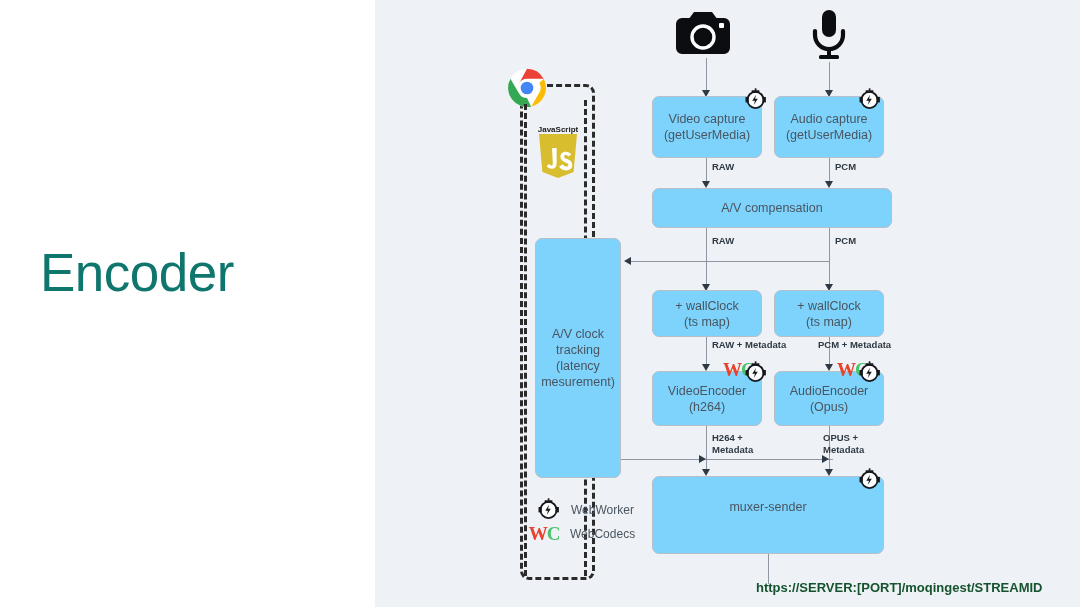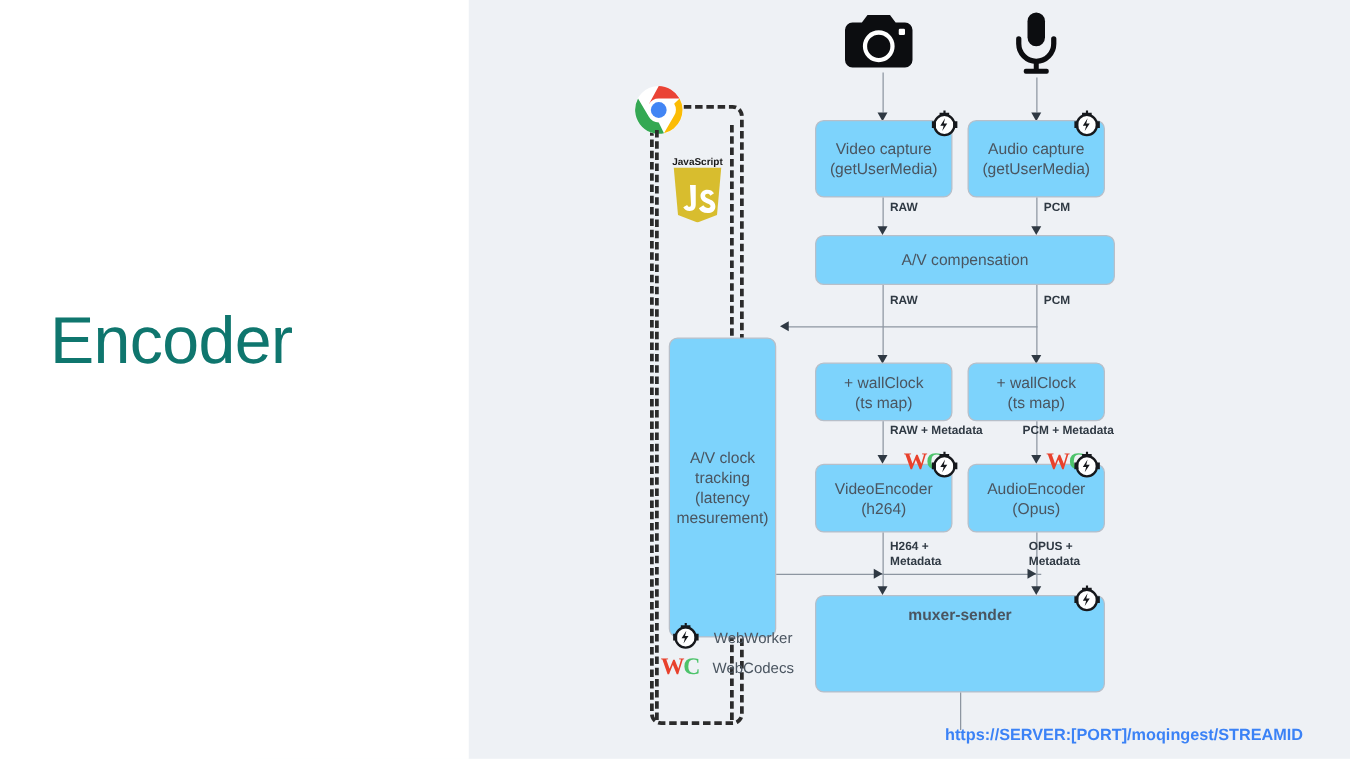--- a/index.html
+++ b/index.html
@@ -39,21 +39,21 @@
     border-radius:7px;
     box-sizing:border-box;
     display:flex;align-items:center;justify-content:center;
     text-align:center;
     color:#4a5560;
     font-size:12.5px;
     line-height:16px;
     white-space:pre-line;
   }
   .box.tall{align-items:center;}
-  .box.top-label{align-items:flex-start;padding-top:7px;font-weight:bold;}
+  .box.top-label{align-items:flex-start;padding-top:22px;}
 
   
   .flabel{
     position:absolute;
     font-size:9.5px;
     font-weight:bold;
     color:#2f3943;
     line-height:11.5px;
     white-space:pre-line;
   }
@@ -98,21 +98,21 @@
 
   .wc-logo{
     font-size:19px;font-weight:bold;font-family:Liberation Serif, serif;
     letter-spacing:-1px;line-height:15px;
   }
   .wc-w{color:#e8412c;}
   .wc-c{color:#4cc36a;}
 
   .url-text{
     position:absolute;
-    font-size:13px;font-weight:bold;color:#3b82f6;
+    font-size:13px;font-weight:bold;color:#14532d;
     white-space:nowrap;
     font-family:"Liberation Sans", sans-serif;
   }
 
   .js-wrap{position:absolute;text-align:center;}
   .js-caption{
     font-size:8px;font-weight:bold;color:#1a1a1a;
     line-height:9px;margin-bottom:0px;
     font-family:"Liberation Sans", sans-serif;
   }
@@ -223,21 +223,21 @@
     <div class="arrow-down" style="left:326.5px;top:284px;"></div>
     <div class="flabel" style="left:337px;top:235px;">RAW</div>
 
     <div class="vline" style="left:454px;top:228px;height:59px;"></div>
     <div class="arrow-down" style="left:449.5px;top:284px;"></div>
     <div class="flabel" style="left:460px;top:235px;">PCM</div>
 
     <div class="hline" style="left:254px;top:261px;width:201px;"></div>
     <div class="arrow-left" style="left:249px;top:256.5px;"></div>
 
-    <div class="box tall" style="left:160px;top:238px;width:86px;height:240px;margin-top:32px;">
+    <div class="box tall" style="left:160px;top:238px;width:86px;height:240px;">
       <span>A/V clock
 tracking
 (latency
 mesurement)</span>
     </div>
 
     <div class="box" style="left:277px;top:290px;width:110px;height:47px;">
       <span>+ wallClock
 (ts map)</span>
     </div>

